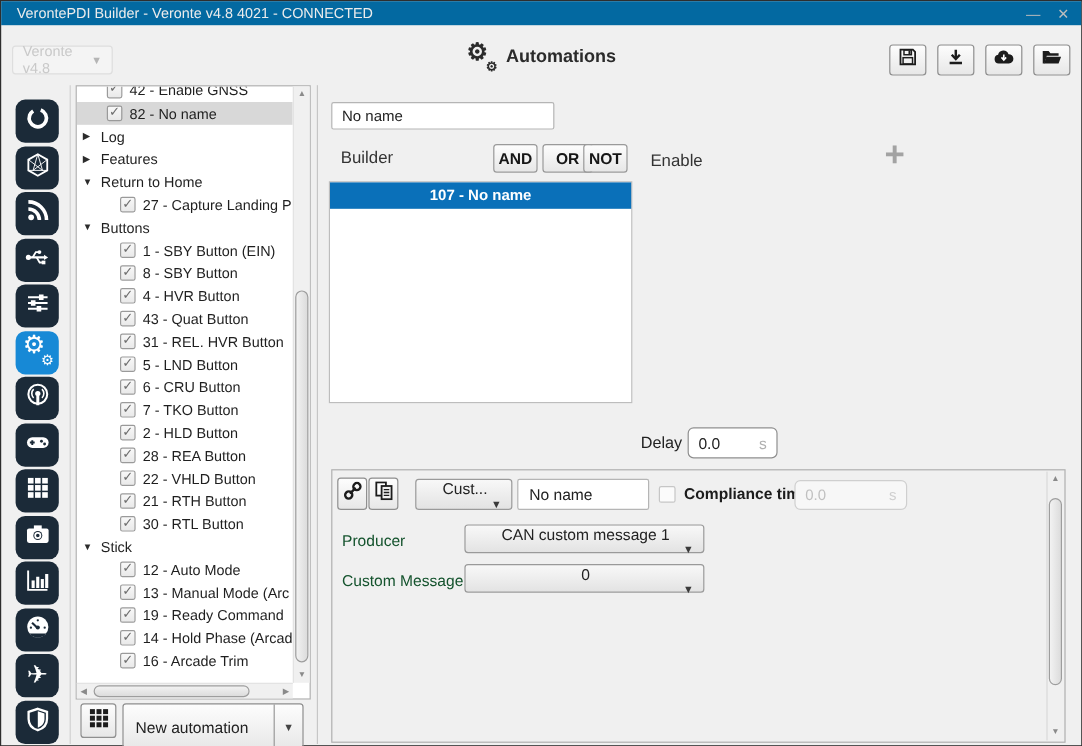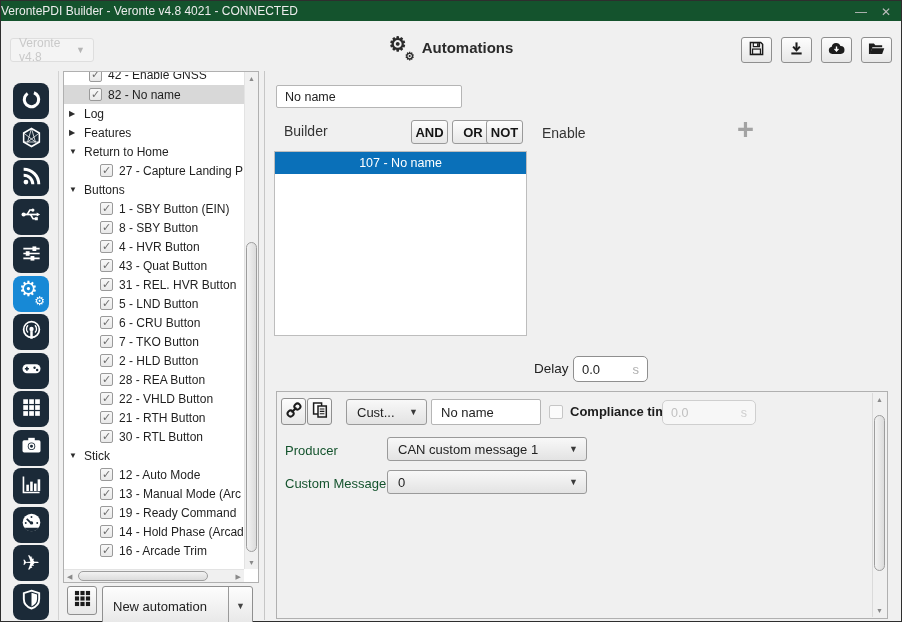--- a/index.html
+++ b/index.html
@@ -7,22 +7,22 @@
   body {
     width:902px; height:622px; position:relative; overflow:hidden;
     font-family:"Liberation Sans", sans-serif;
     background:#f0f0f0;
   }
   .window { position:absolute; inset:0; border:1px solid #2e2e2e; background:#f0f0f0; }
 
   
   .titlebar {
     position:absolute; left:0; top:0; width:100%; height:20px;
-    background:#14532d; color:#ececec; font-size:12px;
-    display:flex; align-items:center; 
+    background:#0369a1; color:#ececec; font-size:12px;
+    display:flex; align-items:center; padding-left:13px;
   }
   .win-controls { position:absolute; right:10px; top:0; height:22px; display:flex; gap:14px; align-items:center; color:#bdbdbd; font-size:12px; }
   .win-controls span { cursor:default; }
 
   
   .header { position:absolute; left:1px; right:1px; top:22px; height:48px; background:#f0f0f0; }
   .device-select {
     position:absolute; left:8px; top:15px; width:84px; height:24px;
     border:1px solid #dedede; border-radius:3px; background:#f4f4f4;
     color:#c9c9c9; font-size:12px; display:flex; align-items:center; padding:0 8px;
@@ -106,21 +106,21 @@
   .op-btn {
     position:absolute; top:119px; height:24px; border:1px solid #9a9a9a; border-radius:3px;
     background:linear-gradient(#fdfdfd,#e7e7e7); font-weight:bold; font-size:13px; color:#161616;
     display:flex; align-items:center; justify-content:center; font-family:"Liberation Sans",sans-serif;
   }
   .plus-icon { position:absolute; left:736px; top:114px; font-size:29px; font-weight:bold; color:#a3a3a3; line-height:29px; }
 
   .list-box { position:absolute; background:#fff; border:1px solid #bdbdbd; }
   .events-box { left:273px; top:150px; width:253px; height:185px; }
   .actions-box { left:537px; top:148px; width:223px; height:204px; }
-  .list-item { height:22px; color:#fff; font-weight:normal; font-size:12.5px; display:flex; align-items:center; justify-content:center; }
+  .list-item { height:22px; color:#fff; font-weight:bold; font-size:12.5px; display:flex; align-items:center; justify-content:center; }
 
   .delay-label { position:absolute; left:533px; top:360px; font-size:13.5px; color:#222; }
   .delay-input {
     position:absolute; left:572px; top:355px; width:75px; height:26px;
     background:#fff; border:1px solid #8f8f8f; border-radius:5px;
     font-size:13px; color:#222; display:flex; align-items:center; padding:0 8px;
   }
   .delay-input .unit { margin-left:auto; color:#b0b0b0; }
   .periodical-btn {
     position:absolute; left:662px; top:356px; width:98px; height:25px;
@@ -131,21 +131,21 @@
   
   .editor-panel { position:absolute; left:275px; top:390px; width:612px; height:228px; background:#f0f0f0; border:1px solid #b0b0b0; }
   .icon-btn {
     position:absolute; width:25px; height:27px; border:1px solid #8f8f8f; border-radius:3px;
     background:linear-gradient(#fdfdfd,#e7e7e7); display:flex; align-items:center; justify-content:center;
   }
   .icon-btn svg { width:16px; height:16px; }
   .type-select, .field-select {
     position:absolute; border:1px solid #9a9a9a; border-radius:3px;
     background:linear-gradient(#f8f8f8,#e3e3e3); font-size:13px; color:#222;
-    display:flex; align-items:center; padding:0 8px 0 10px;
+    display:flex; align-items:center; padding:0 8px 0 10px;flex-direction:column;
   }
   .dd-caret { margin-left:auto; color:#3a3a3a; font-size:9px; }
   .editor-name-input {
     position:absolute; left:154px; top:7px; width:110px; height:26px;
     background:#fff; border:1px solid #b5b5b5; border-radius:2px;
     font-size:13px; color:#222; display:flex; align-items:center; padding-left:9px;
   }
   .comp-check { position:absolute; left:272px; top:13px; width:14px; height:14px; border:1px solid #c6c6c6; border-radius:2px; background:#fbfbfb; }
   .comp-label { position:absolute; left:293px; top:12px; font-size:13px; font-weight:bold; color:#1c1c1c; }
   .comp-input {

